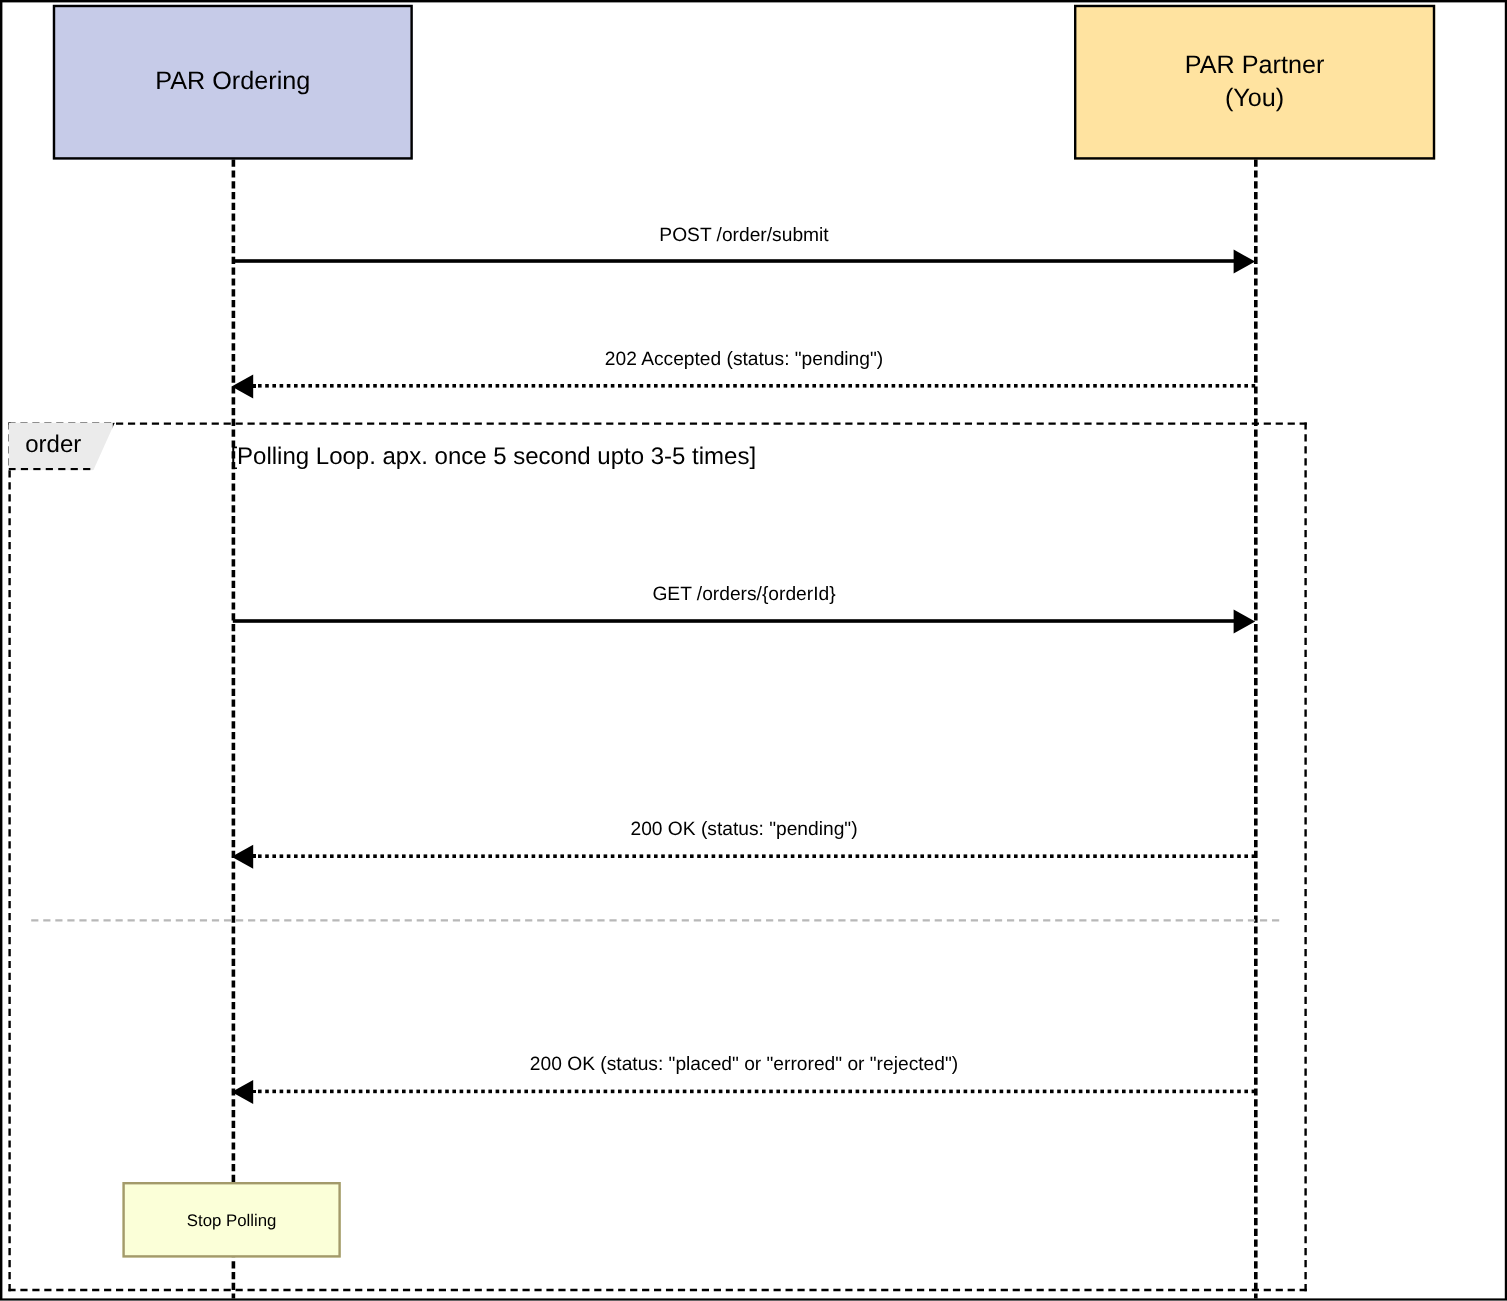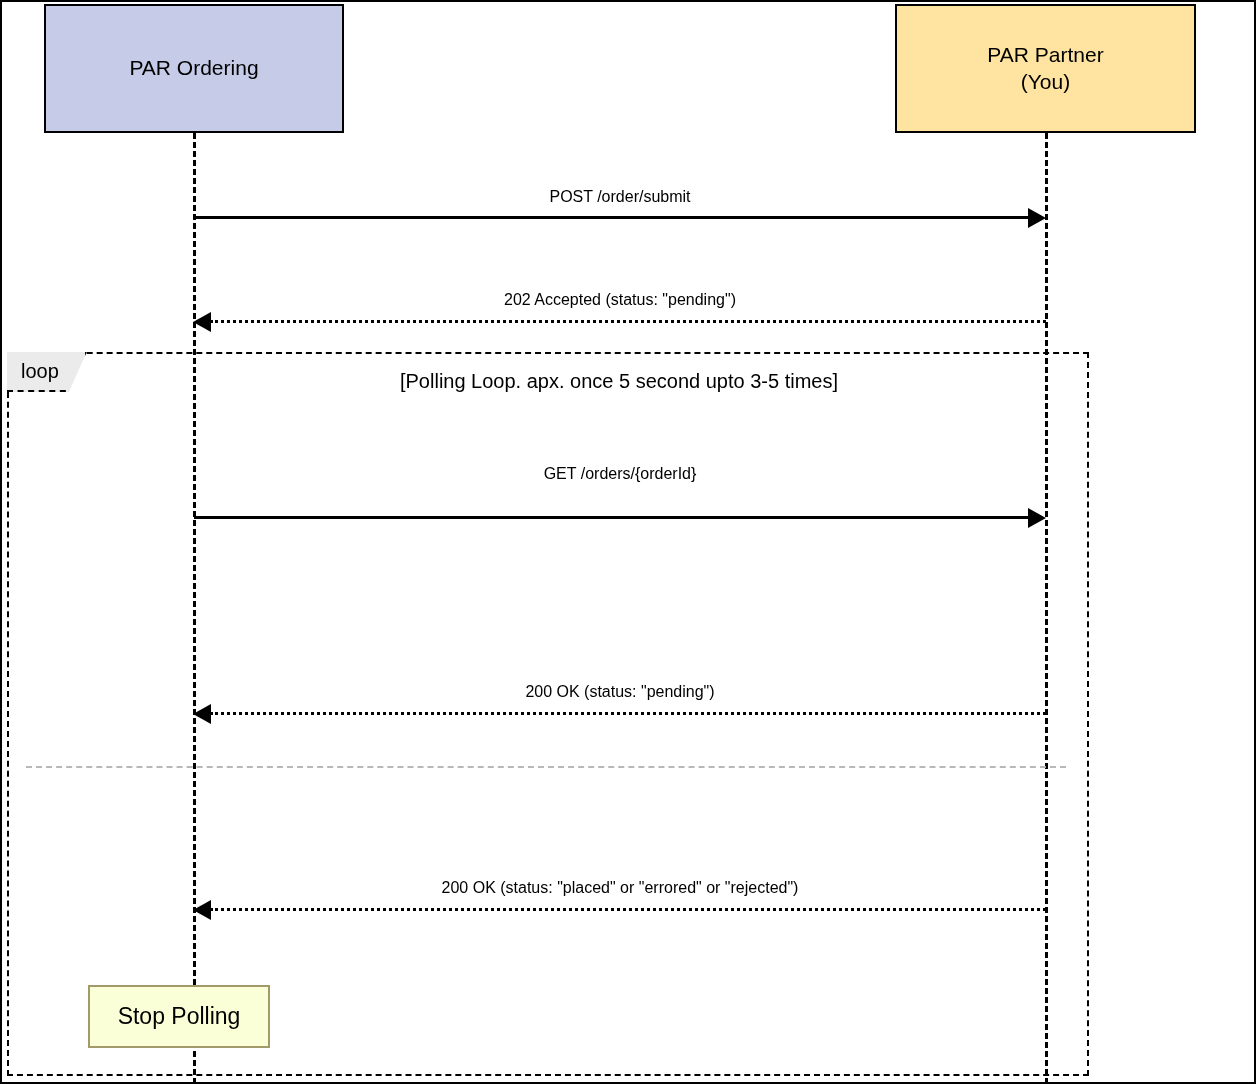--- a/index.html
+++ b/index.html
@@ -82,21 +82,20 @@
     padding-right: 26px;
     font-size: 20px;
     color: #000000;
     -webkit-clip-path: polygon(0 0, 100% 0, calc(100% - 18px) 100%, 0 100%);
     clip-path: polygon(0 0, 100% 0, calc(100% - 18px) 100%, 0 100%);
   }
 
   
   .guard {
     position: absolute;
-    text-align: center;
     font-size: 20px;
     color: #000000;
     white-space: nowrap;
   }
   #guard-loop  { left: 190px; top: 368px; width: 854px; }
   #guard-alt   { left: 190px; top: 564px; width: 854px; }
   #guard-final { left: 190px; top: 777px; width: 854px; }
 
   
   #alt-divider {
@@ -137,48 +136,48 @@
   #msg1-label { left: 192px; top: 186px; width: 852px; }
   #msg1-line  { left: 192px; top: 214px; width: 836px; }
   #msg1-head  { left: 1026px; top: 206px; }
 
   
   #msg2-label { left: 192px; top: 289px; width: 852px; }
   #msg2-line  { left: 208px; top: 318px; width: 836px; }
   #msg2-head  { left: 191px; top: 310px; }
 
   
-  #msg3-label { left: 192px; top: 463px; width: 852px; }
+  #msg3-label { left: 192px; top: 485px; width: 852px; }
   #msg3-line  { left: 192px; top: 514px; width: 836px; }
   #msg3-head  { left: 1026px; top: 506px; }
 
   
   #msg4-label { left: 192px; top: 681px; width: 852px; }
   #msg4-line  { left: 208px; top: 710px; width: 836px; }
   #msg4-head  { left: 191px; top: 702px; }
 
   
   #msg5-label { left: 192px; top: 877px; width: 852px; }
   #msg5-line  { left: 208px; top: 906px; width: 836px; }
   #msg5-head  { left: 191px; top: 898px; }
 
   
   #note-stop-polling {
     position: absolute;
-    left: 86px;
+    left: 100px;
     top: 983px;
     width: 182px;
     height: 63px;
     box-sizing: border-box;
     background: #fbffd8;
     border: 2px solid #a39a6b;
     display: flex;
     align-items: center;
     justify-content: center;
-    font-size: 23px;
+    font-size: 14px;
     color: #000000;
   }
 </style>
 </head>
 <body>
 
 <div id="canvas">
 
   <div class="participant" id="participant-partner">
     <span>PAR Partner
@@ -187,21 +186,21 @@
 
   <div class="participant" id="participant-ordering">
     <span>PAR Ordering</span>
   </div>
 
   <div class="lifeline" id="lifeline-ordering"></div>
   <div class="lifeline" id="lifeline-partner"></div>
 
   <div class="fragment" id="fragment-loop">
     <div class="fragment-tag">
-      <span>loop</span>
+      <span>order</span>
     </div>
   </div>
 
   <div class="guard" id="guard-loop">[Polling Loop. apx. once 5 second upto 3-5 times]</div>
 
 
 
   <div id="alt-divider"></div>
 
 

